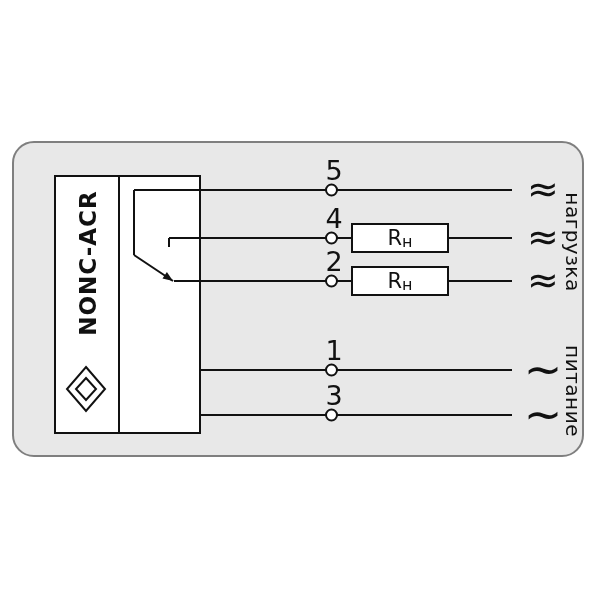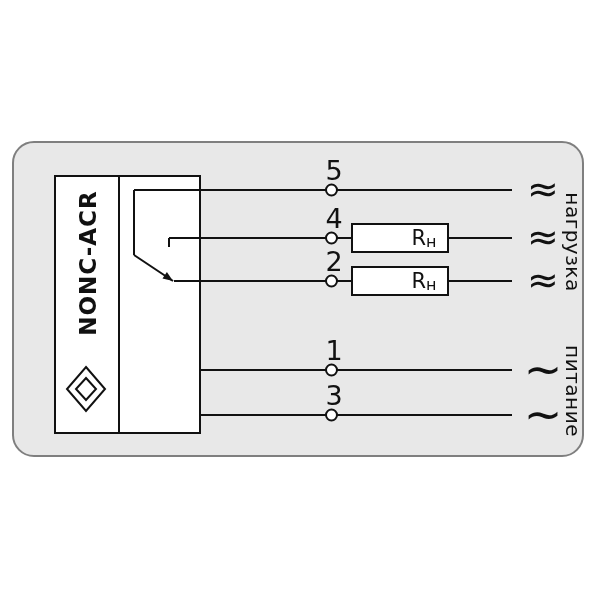--- a/index.html
+++ b/index.html
@@ -13,21 +13,21 @@
     background:#e8e8e8;border:2px solid #7f7f7f;border-radius:22px;
     box-sizing:border-box;
   }
   svg.schematic{position:absolute;left:0;top:0;width:600px;height:600px;}
   .abs{position:absolute;transform:translate(-50%,-50%);white-space:nowrap;}
   .num{font-size:27px;line-height:1;color:#111;}
   .model{
     font-size:23px;font-weight:bold;letter-spacing:1px;line-height:1;
     transform:translate(-50%,-50%) rotate(-90deg);
   }
-  .rlabel{font-size:21px;line-height:1;margin-left:24px;}
+  .rlabel{font-size:21px;line-height:1;}
   .rlabel .sub{font-size:16px;vertical-align:-2px;}
   .ac2{font-size:38px;line-height:1;}
   .ac1{font-size:46px;line-height:1;}
   .grouplabel{
     font-size:20px;line-height:1;letter-spacing:0.5px;
     transform:translate(-50%,-50%) rotate(90deg);
   }
 </style>
 </head>
 <body>

